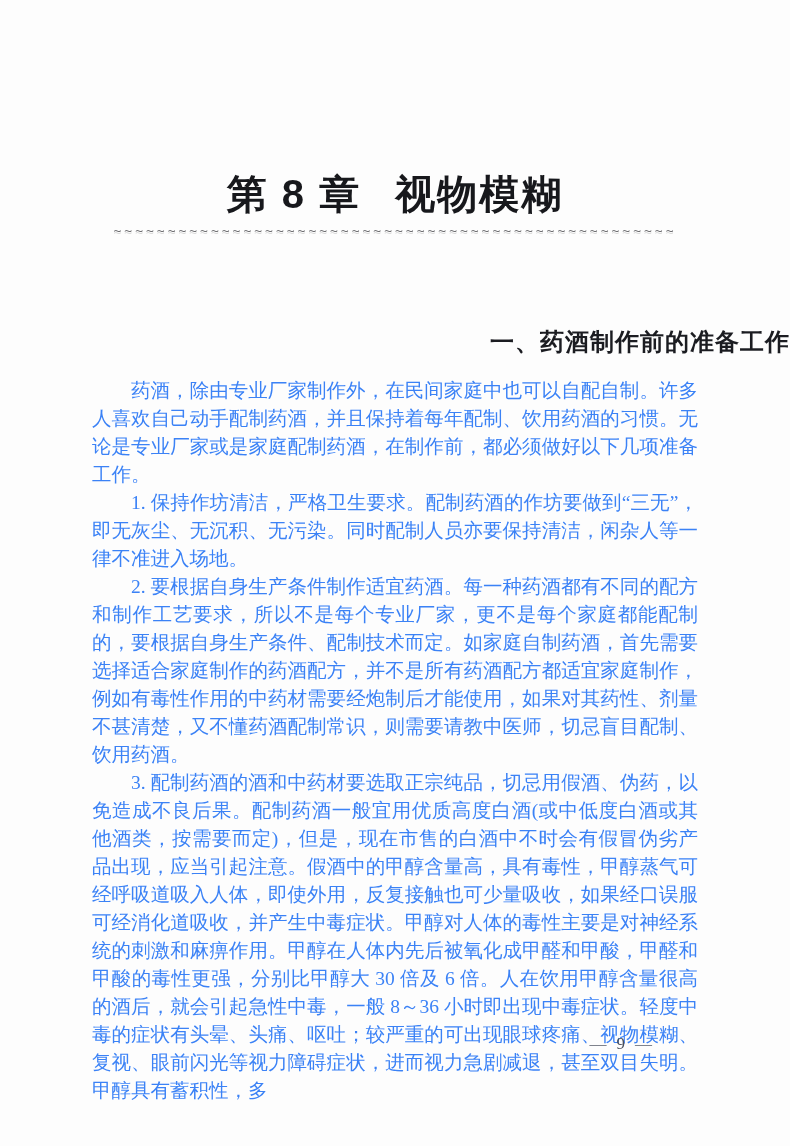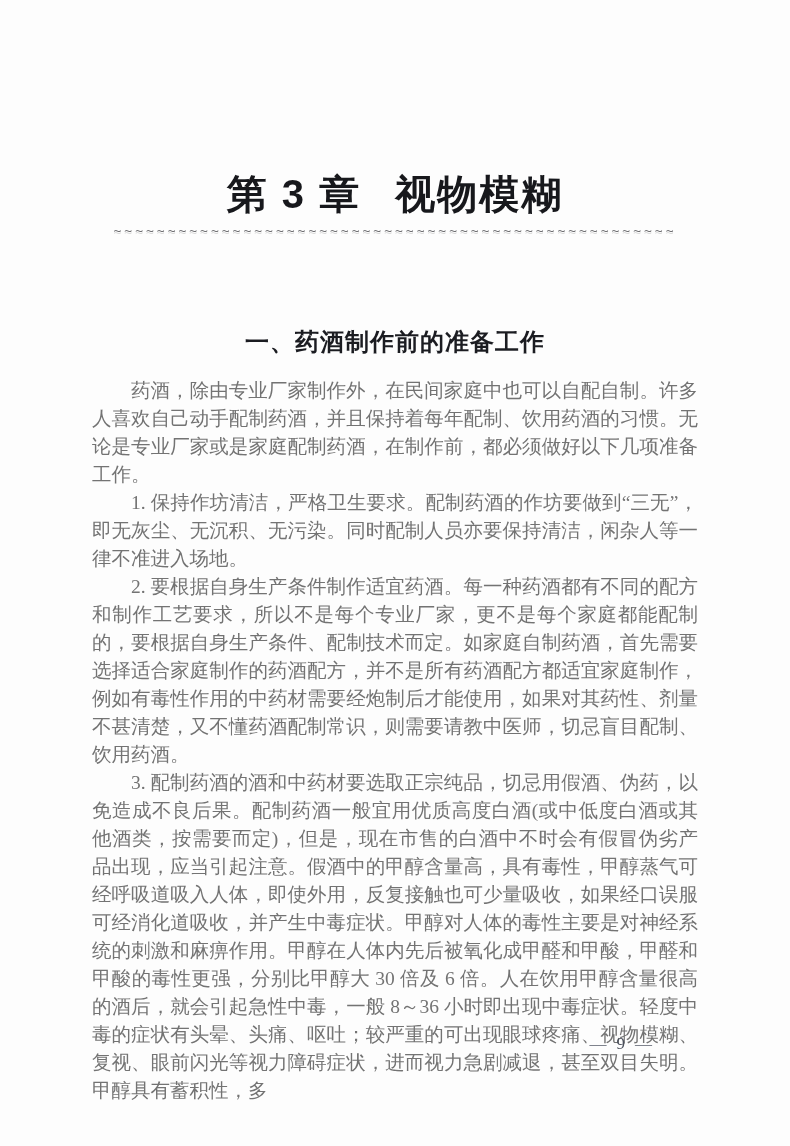--- a/index.html
+++ b/index.html
@@ -34,33 +34,33 @@
     line-height: 14px;
     letter-spacing: 3px;
     color: #6f6f72;
     white-space: nowrap;
     overflow: hidden;
     text-shadow: 0 2px 0 rgba(120,120,120,0.25);
     user-select: none;
   }
   .section-heading {
     margin-top: 88px;
-    text-align: center;
+    text-align: right;
     font-family: "Liberation Sans", "DejaVu Sans", sans-serif;
     font-weight: bold;
     font-size: 24px;
     color: #1b1c21;
     letter-spacing: 1px;
   }
   .body-text {
     margin: 19px 92px 0 92px;
     font-size: 19.5px;
     line-height: 28px;
     text-align: justify;
-    color: #737373;
+    color: #3b82f6;
   }
   .body-text p {
     text-indent: 2em;
     margin: 0;
   }
   .page-footer {
     position: absolute;
     top: 1034px;
     right: 128px;
     font-size: 17px;
@@ -69,21 +69,21 @@
     white-space: nowrap;
   }
   .page-footer .dash { color: #6a6f7a; margin: 0 10px; }
 </style>
 </head>
 <body>
 
 <div class="page">
 
   <h1 class="chapter-title">
-    <span class="chapter-label">第 3 章</span><span class="chapter-name">视物模糊</span>
+    <span class="chapter-label">第 8 章</span><span class="chapter-name">视物模糊</span>
   </h1>
 
   <div class="ornament-divider">~~~~~~~~~~~~~~~~~~~~~~~~~~~~~~~~~~~~~~~~~~~~~~~~~~~~</div>
 
   <h2 class="section-heading">一、药酒制作前的准备工作</h2>
 
   <div class="body-text">
     <p>药酒，除由专业厂家制作外，在民间家庭中也可以自配自制。许多人喜欢自己动手配制药酒，并且保持着每年配制、饮用药酒的习惯。无论是专业厂家或是家庭配制药酒，在制作前，都必须做好以下几项准备工作。</p>
     <p>1. 保持作坊清洁，严格卫生要求。配制药酒的作坊要做到“三无”，即无灰尘、无沉积、无污染。同时配制人员亦要保持清洁，闲杂人等一律不准进入场地。</p>
     <p>2. 要根据自身生产条件制作适宜药酒。每一种药酒都有不同的配方和制作工艺要求，所以不是每个专业厂家，更不是每个家庭都能配制的，要根据自身生产条件、配制技术而定。如家庭自制药酒，首先需要选择适合家庭制作的药酒配方，并不是所有药酒配方都适宜家庭制作，例如有毒性作用的中药材需要经炮制后才能使用，如果对其药性、剂量不甚清楚，又不懂药酒配制常识，则需要请教中医师，切忌盲目配制、饮用药酒。</p>

